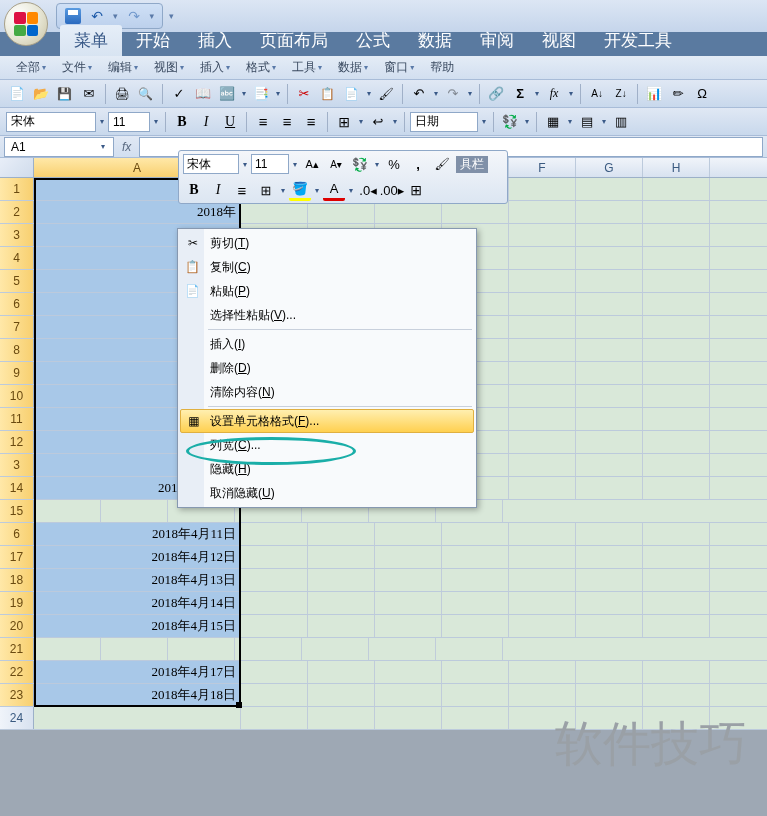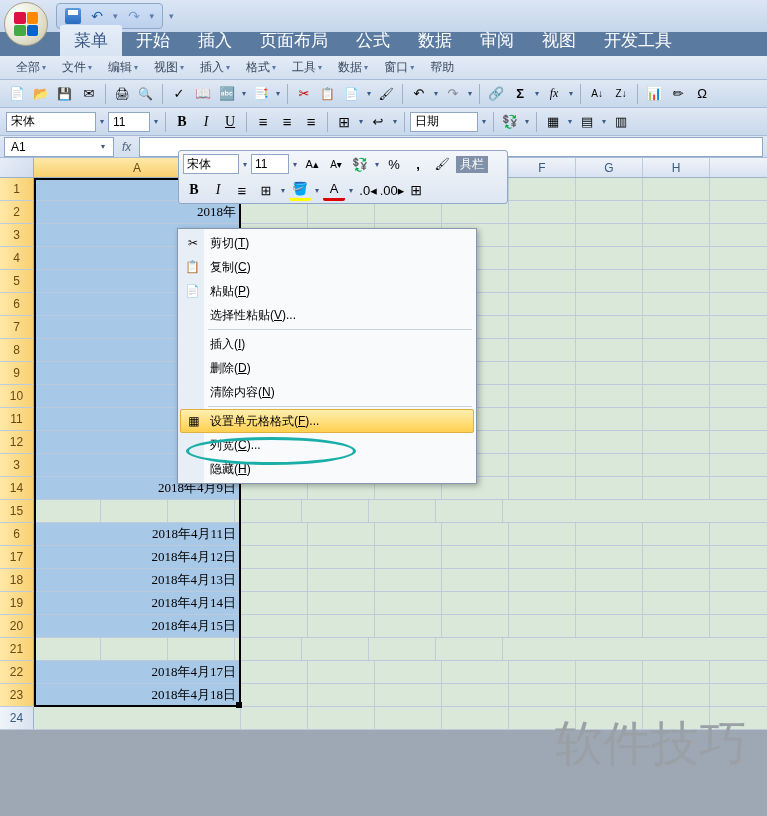--- a/index.html
+++ b/index.html
@@ -615,17 +615,20 @@
     <div class="ctx-item highlighted">
       <span class="ctx-icon">▦</span>
       <span>设置单元格格式(<span class="ctx-underline">F</span>)...</span>
     </div>
     <div class="ctx-item">
       <span>列宽(<span class="ctx-underline">C</span>)...</span>
     </div>
     <div class="ctx-item">
       <span>隐藏(<span class="ctx-underline">H</span>)</span>
     </div>
+    <div class="ctx-item">
+      <span>取消隐藏(<span class="ctx-underline">U</span>)</span>
+    </div>
   </div>
 
 <div class="highlight-ellipse"></div>
 
 <div class="watermark">软件技巧</div>
 
 </body></html>

